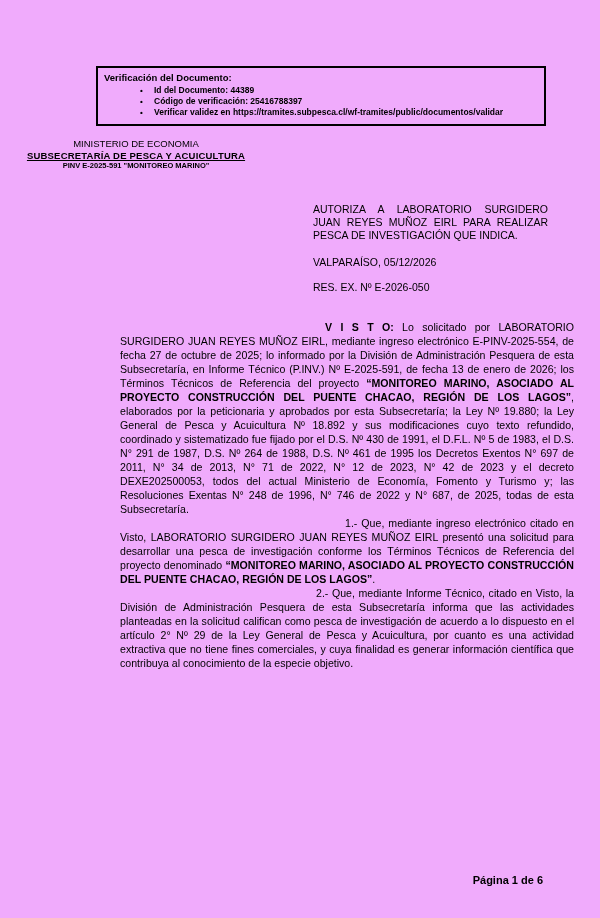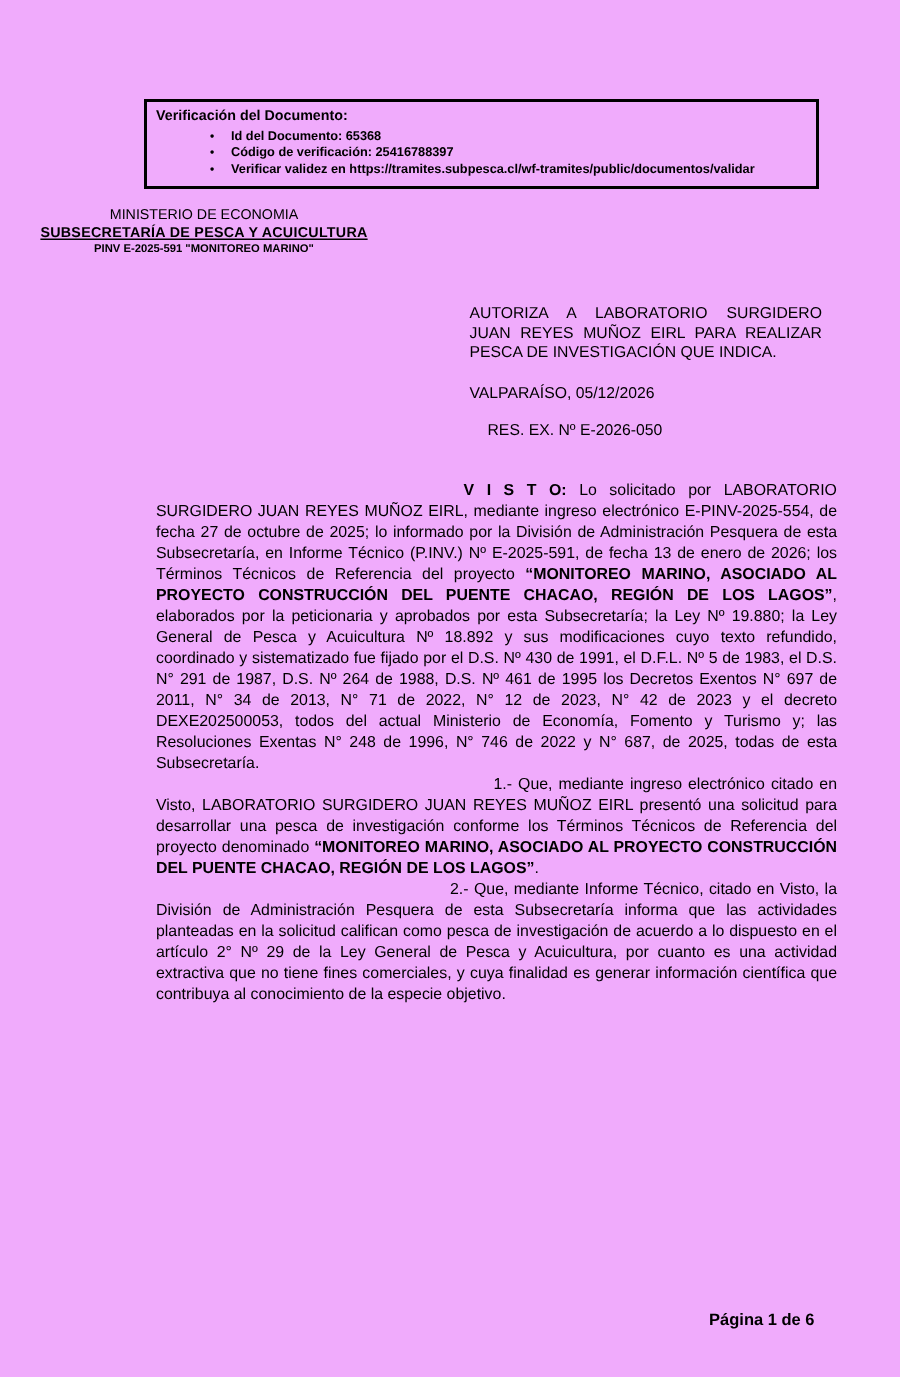--- a/index.html
+++ b/index.html
@@ -43,26 +43,26 @@
   
   .title-block {
     position: absolute;
     left: 313px; top: 203px;
     width: 235px;
     font-size: 10.5px;
     line-height: 13px;
   }
   .title-summary { text-align: justify; margin: 0; }
   .place-date { margin: 14px 0 0 0; }
-  .res-number { margin: 12px 0 0 12px; }
+  .res-number { margin: 12px 0 0 0; }
 
   
   .body-col {
     position: absolute;
-    left: 104px; top: 320px;
+    left: 120px; top: 320px;
     width: 454px;
     font-size: 10.6px;
     line-height: 14px;
     text-align: justify;
   }
   .body-col p { margin: 0; }
   .b { font-weight: bold; }
   .p-visto { text-indent: 205px; }
   .h-considerando {
     margin: 34px 0 0 200px;
@@ -86,21 +86,21 @@
 </head>
 <body>
 
 <div class="page">
 
   <div class="verify-box">
     <div class="verify-title">Verificación del Documento:</div>
     <div class="verify-list">
       <div class="verify-item">
         <span class="bullet">•</span>
-        <span>Id del Documento: 65368</span>
+        <span>Id del Documento: 44389</span>
       </div>
       <div class="verify-item">
         <span class="bullet">•</span>
         <span>Código de verificación: 25416788397</span>
       </div>
       <div class="verify-item">
         <span class="bullet">•</span>
         <span>Verificar validez en https://tramites.subpesca.cl/wf-tramites/public/documentos/validar</span>
       </div>
     </div>

